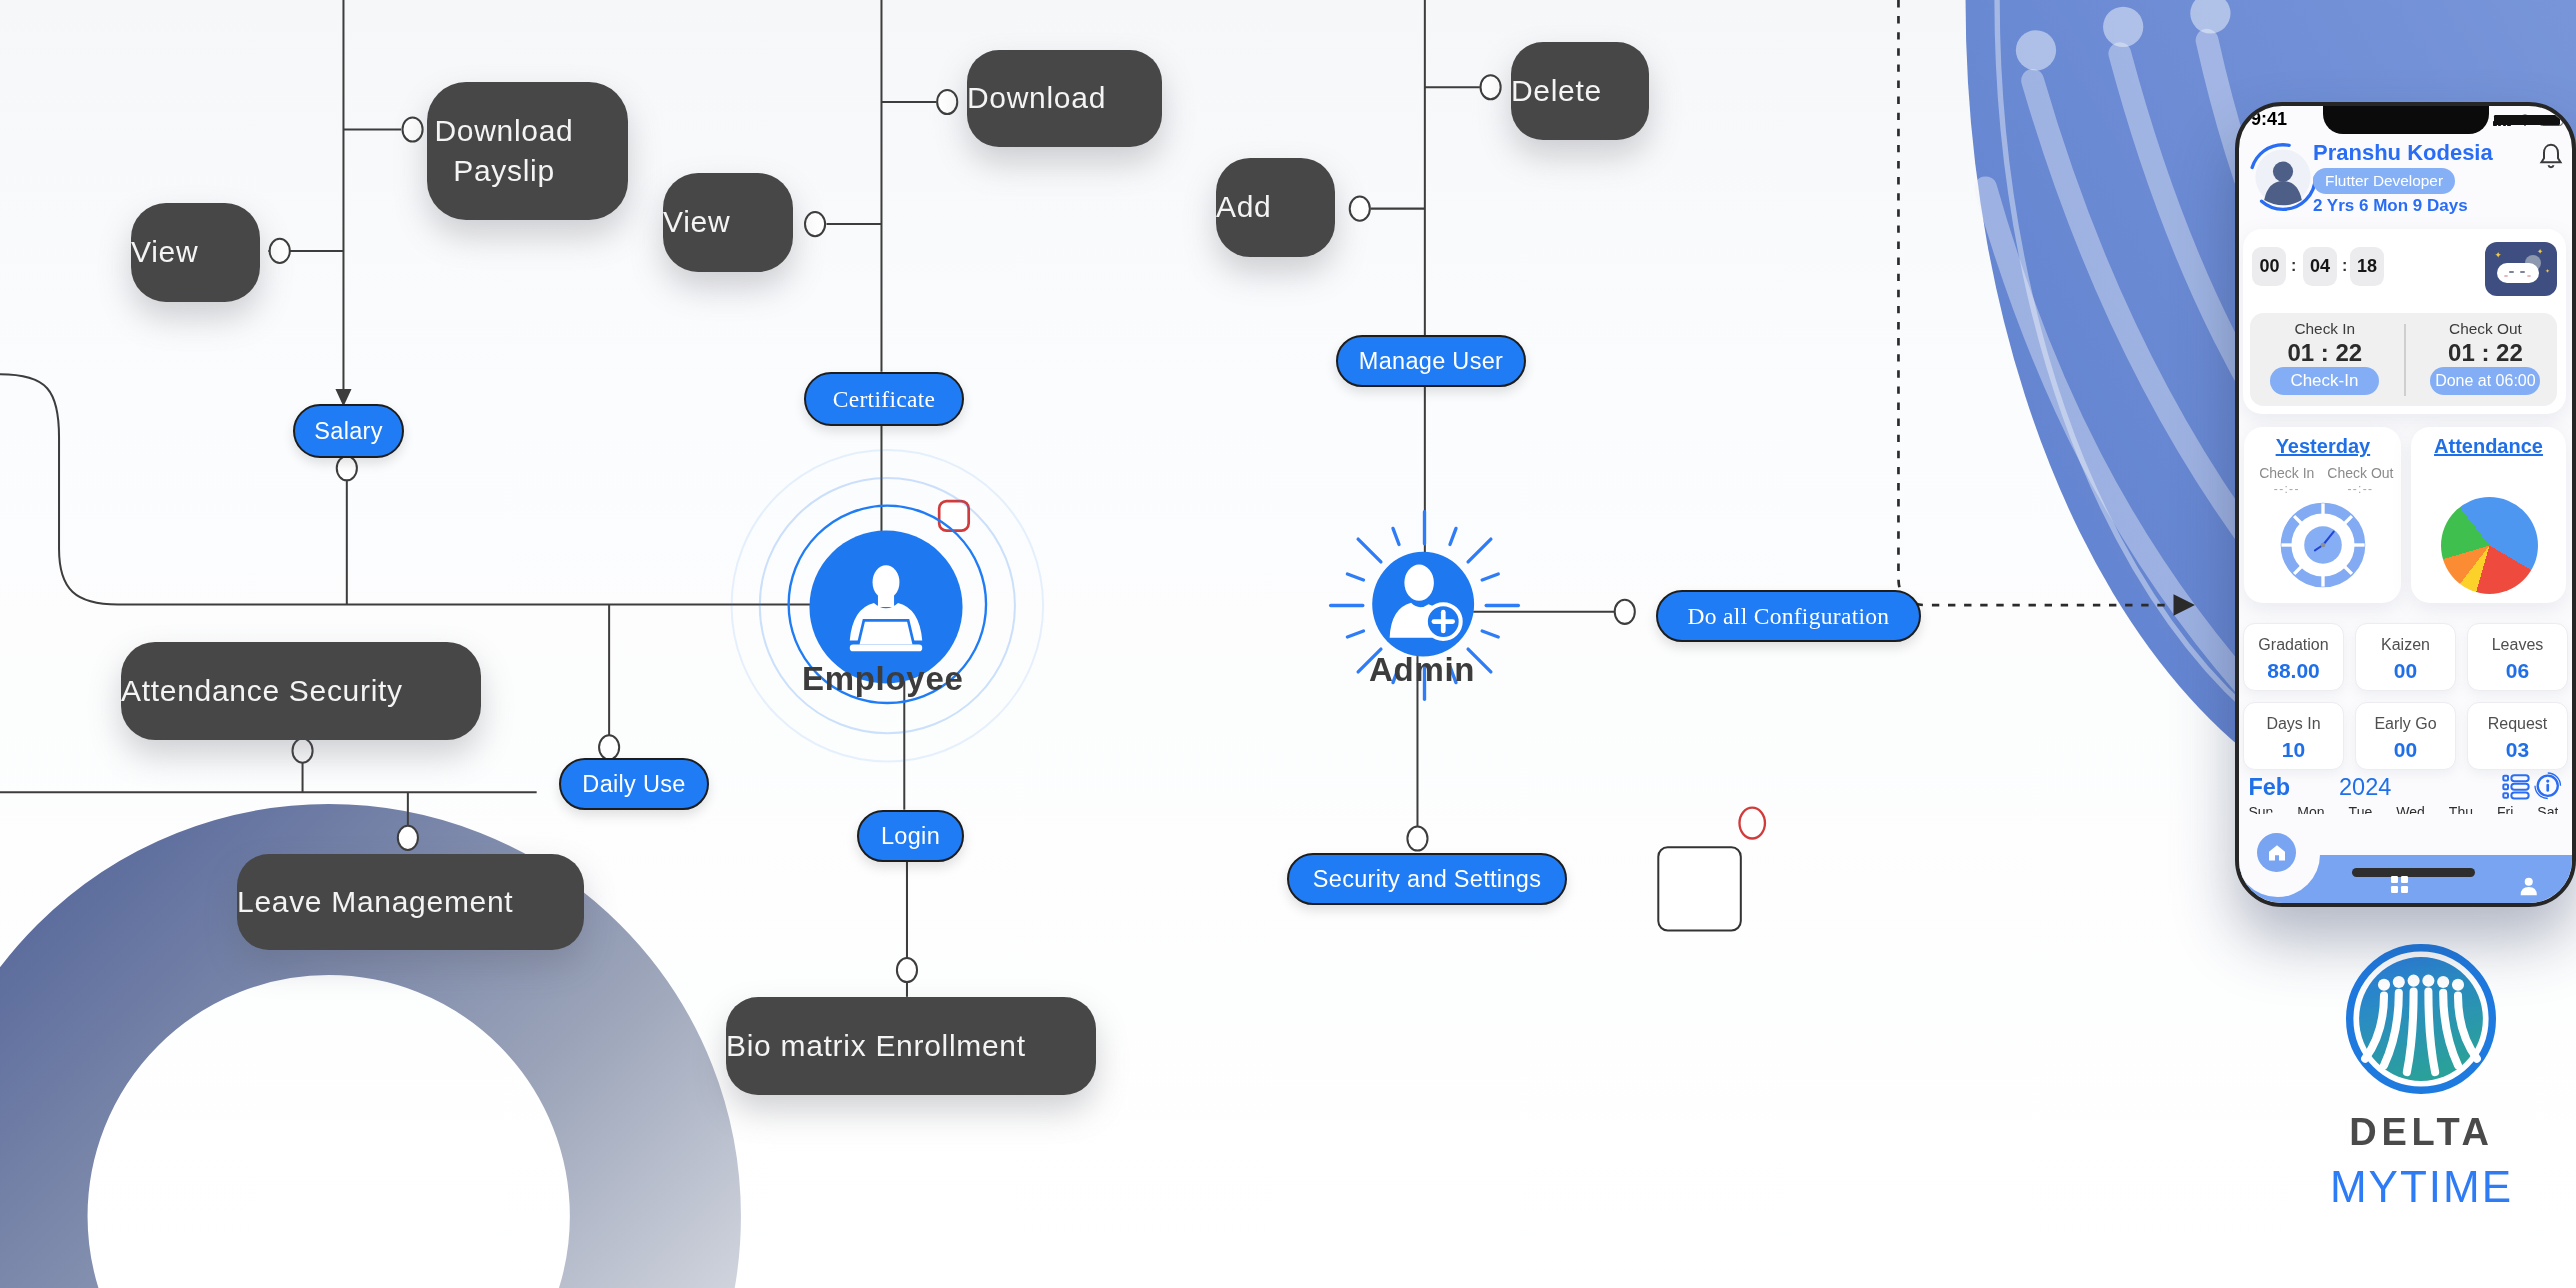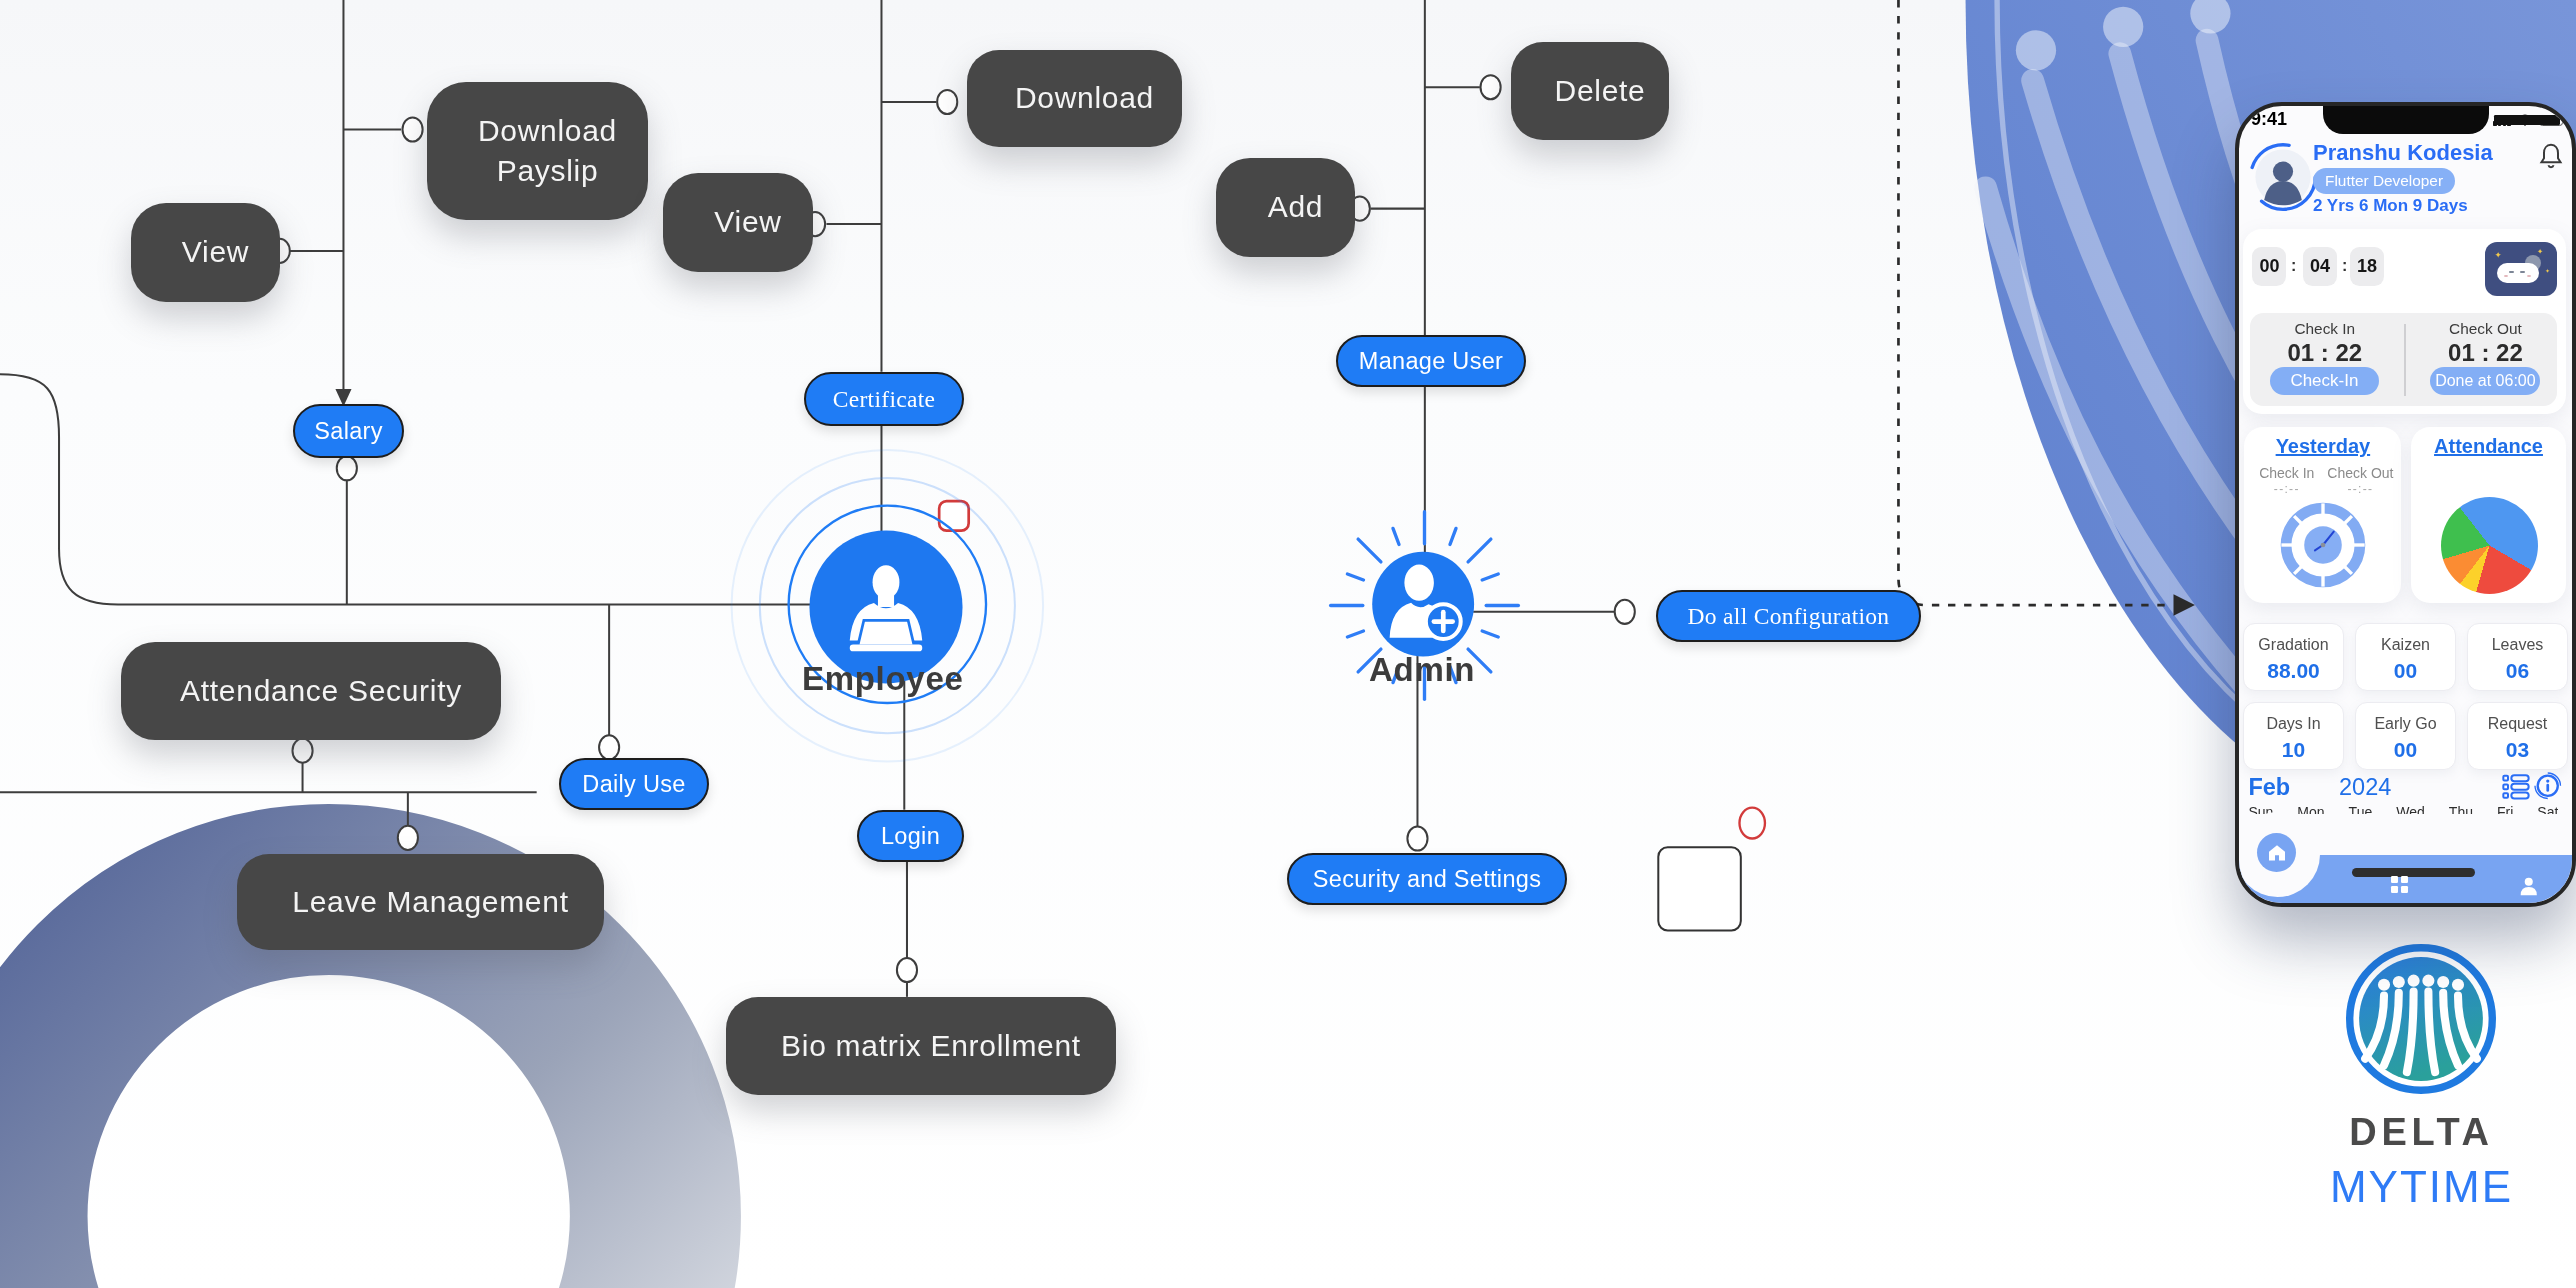--- a/index.html
+++ b/index.html
@@ -5,24 +5,23 @@
   html,body{margin:0;padding:0;}
   body{
     width:2576px;height:1288px;position:relative;overflow:hidden;
     background:linear-gradient(180deg,#f6f7f9 0%,#fbfcfd 30%,#ffffff 100%);
     font-family:"Liberation Sans",sans-serif;
   }
   .abs{position:absolute;}
   
   .dnode{
     position:absolute;background:#474747;color:#f4f4f4;z-index:5;
-    display:flex;align-items:center;justify-content:center;text-align:center;
+    display:flex;align-items:center;justify-content:flex-start;text-align:center;
     border-radius:31px;font-size:30px;font-weight:400;letter-spacing:0.7px;line-height:1.35;
     box-shadow:0 16px 32px rgba(90,95,105,.28);
-    padding-left:20px;
   }
   .pill{
     position:absolute;background:#1f7cf5;color:#fff;z-index:5;
     display:flex;align-items:center;justify-content:center;
     border-radius:670px;font-size:23.5px;font-weight:400;letter-spacing:0.3px;
     border:2px solid #1d1d1d;box-shadow:0 5.4px 12px rgba(0,0,0,.12);
   }
   .actor-label{position:absolute;z-index:6;color:#3c3c3c;font-weight:700;font-size:33px;letter-spacing:0.7px;}
   svg{display:block;}
   

